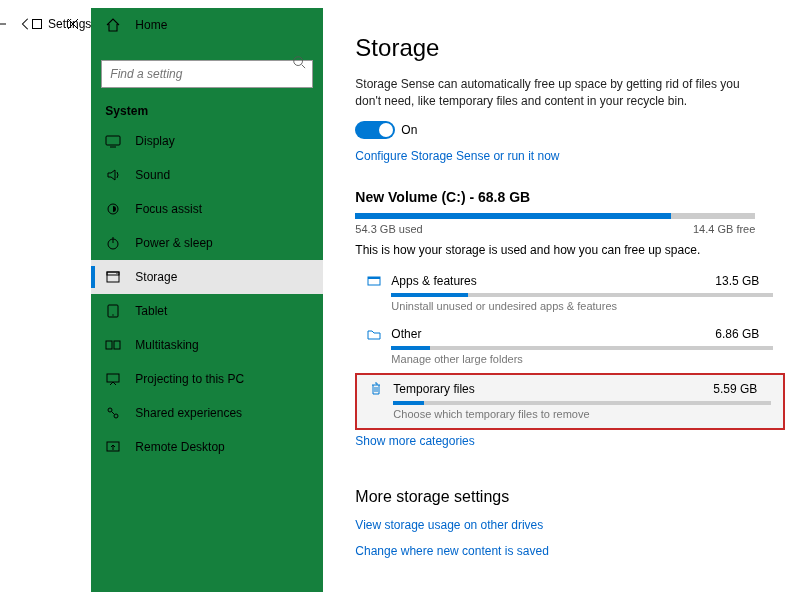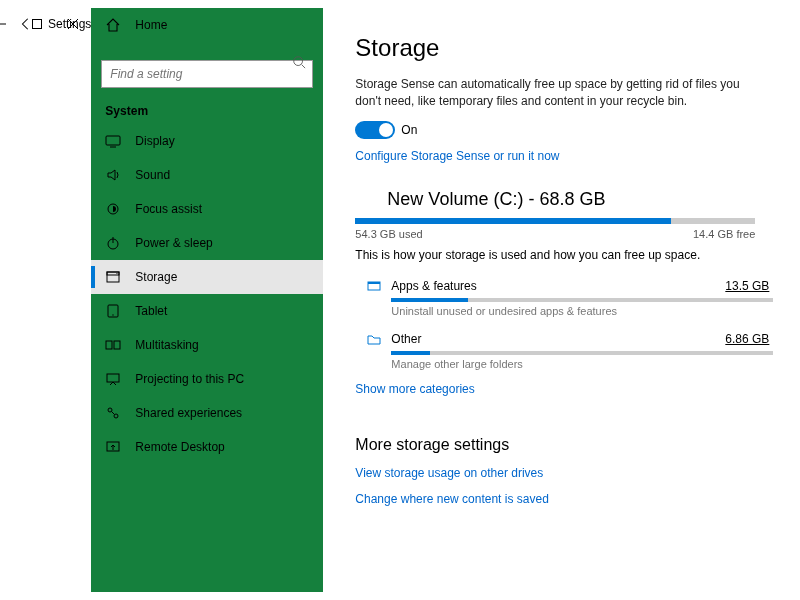--- a/index.html
+++ b/index.html
@@ -20,31 +20,31 @@
   .search-wrap .sicon { position:absolute; right:6px; top:6px; color:#555; }
   .group-head { font-weight:700; padding:8px 14px 6px 14px; font-size:12px; }
   .navlist { overflow-y:auto; flex:1; }
   .content { flex:1; padding: 26px 32px 10px 32px; overflow-y:auto; }
   h1.page { font-size: 24px; font-weight: 400; margin-bottom: 14px; }
   .desc { font-size:12px; color:#222; line-height:1.45; max-width: 420px; margin-bottom:10px; }
   .toggle-row { display:flex; align-items:center; gap:6px; margin-bottom:6px; }
   .toggle { width:40px; height:18px; border-radius:10px; background:#0078d4; position:relative; cursor:pointer; }
   .toggle .knob { position:absolute; right:2px; top:2px; width:14px; height:14px; background:#fff; border-radius:50%; }
   .link { color:#0066cc; font-size:12px; cursor:pointer; margin:4px 0 18px 0; display:inline-block; }
-  h2.vol { font-size:18px; font-weight:400; margin-top:8px; margin-bottom:8px;margin-left:32px; }
+  h2.vol { font-size:14px; font-weight:700; margin-top:8px; margin-bottom:8px; }
   .bar { width: 400px; height:6px; background:#ccc; position:relative; margin-bottom:4px; }
   .bar .fill { position:absolute; left:0; top:0; bottom:0; background:#0078d4; }
   .bar-labels { width:400px; display:flex; justify-content:space-between; font-size:11px; color:#555; margin-bottom:8px; }
   .subdesc { font-size:12px; margin-bottom:10px; }
   .cat { width:430px; padding:6px 6px 8px 6px; }
   .cat.highlight { border:2px solid #c62828; background:#f4f4f4; }
   .cat-row1 { display:flex; align-items:center; }
   .cat-icon { width:26px; display:flex; justify-content:center; color:#0078d4; }
   .cat-name { font-size:12px; flex:0 0 auto; margin-left:4px; }
-  .cat-size { font-size:12px; margin-left:auto; margin-right:10px;text-decoration:underline; }
+  .cat-size { font-size:12px; margin-left:auto; margin-right:20px; }
   .cat-bar { height:4px; background:#ccc; margin:4px 6px 3px 30px; position:relative; }
   .cat-bar .cfill { position:absolute; left:0; top:0; bottom:0; background:#0078d4; }
   .cat-sub { font-size:11px; color:#777; margin-left:30px; }
   h3.more { font-size:16px; font-weight:400; margin-top:22px; margin-bottom:8px; }
   .ico { width:16px; height:16px; display:inline-flex; align-items:center; justify-content:center; }
   svg { display:block; }
 </style>
 </head>
 <body>
 
@@ -240,20 +240,37 @@
                 </svg>
               </span>
               <span class="cat-name">Other</span>
               <span class="cat-size">6.86 GB</span>
             </div>
             <div class="cat-bar">
               <div class="cfill" style="width:10%"></div>
             </div>
             <div class="cat-sub">Manage other large folders</div>
           </div>
+          <div class="cat highlight">
+            <div class="cat-row1">
+              <span class="cat-icon">
+                <svg width="16" height="16" viewBox="0 0 16 16">
+                  <path d="M4 4 H12 M5 4 V13 H11 V4 M7 2 H9 V4" stroke="#0078d4" fill="none"></path>
+                  <line x1="7" y1="6" x2="7" y2="11" stroke="#0078d4"></line>
+                  <line x1="9" y1="6" x2="9" y2="11" stroke="#0078d4"></line>
+                </svg>
+              </span>
+              <span class="cat-name">Temporary files</span>
+              <span class="cat-size">5.59 GB</span>
+            </div>
+            <div class="cat-bar">
+              <div class="cfill" style="width:8%"></div>
+            </div>
+            <div class="cat-sub">Choose which temporary files to remove</div>
+          </div>
         </div>
 
       <span class="link">Show more categories</span>
 
       <h3 class="more">More storage settings</h3>
       <div><span class="link" style="margin-bottom:8px">View storage usage on other drives</span></div>
       <div><span class="link">Change where new content is saved</span></div>
     </div>
   </div>
 </div>

